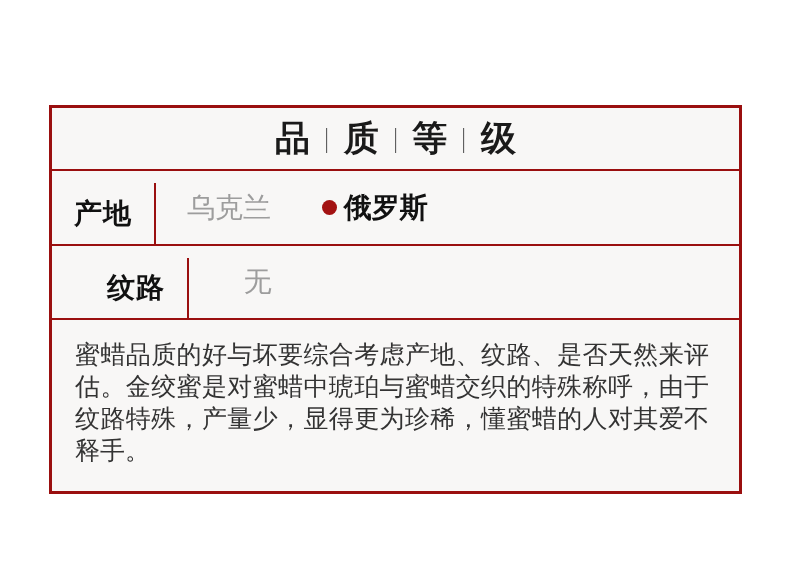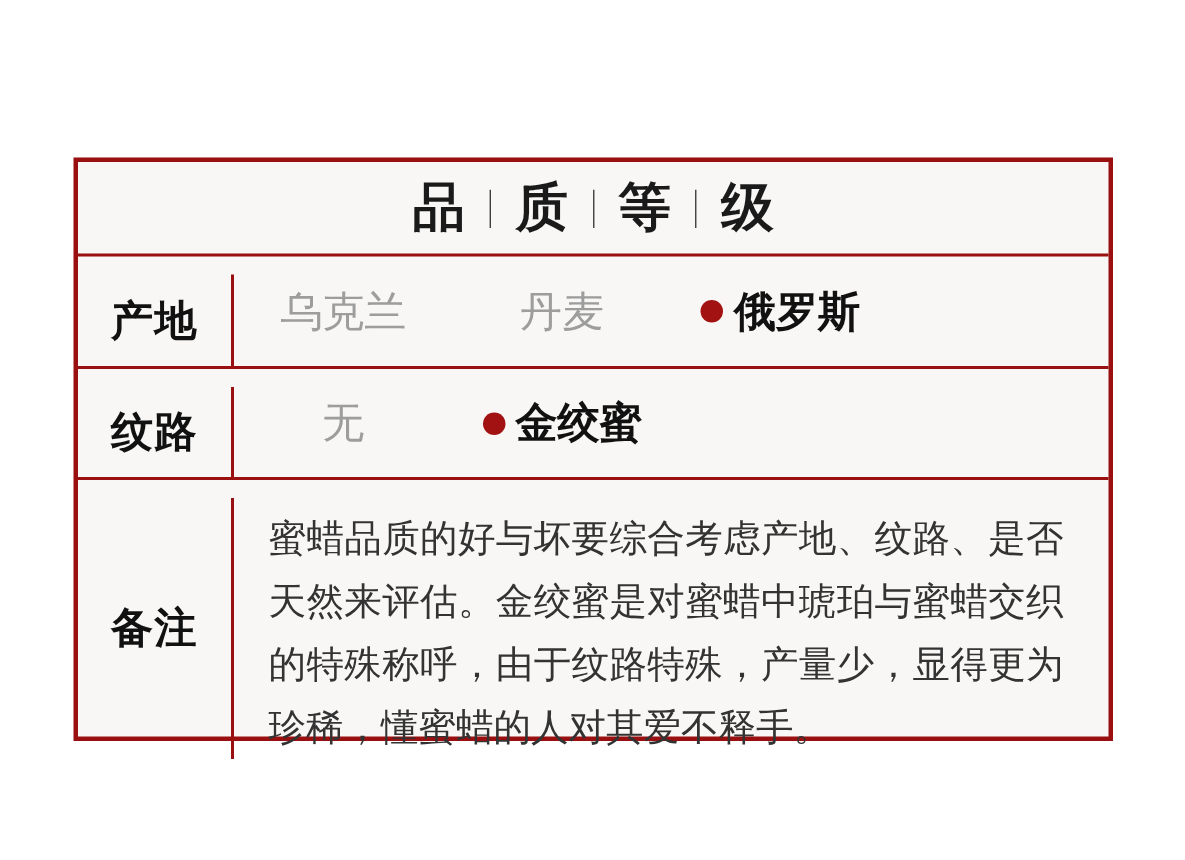--- a/index.html
+++ b/index.html
@@ -47,21 +47,21 @@
     transform: scaleX(0.6);
     position: relative;
     top: -1px;
   }
   
   .spec-row {
     display: flex;
     border-bottom: 2px solid var(--accent-red);
   }
   .spec-row.r1 { flex: 0 0 75px; }
-  .spec-row.r2 { flex: 0 0 74px; }
+  .spec-row.r2 { flex: 0 0 74px; padding-left: 33px; }
   .row-label {
     flex: 0 0 104px;
     border-right: 2px solid var(--accent-red);
     display: flex;
     align-items: center;
     justify-content: center;
     font-size: 28px;
     font-weight: 700;
     color: var(--strong-text);
     letter-spacing: 1px;
@@ -95,21 +95,21 @@
   }
   
   .note-row {
     flex: 1;
     display: flex;
   }
   .note-text {
     flex: 1;
     padding: 18px 30px 0 23px;
     font-size: 25px;
-    line-height: 42px;
+    line-height: 32px;
     color: var(--note-text);
     text-align: justify;
   }
 </style>
 </head>
 <body>
 
 <div class="board">
 
   <div class="title-row">
@@ -121,41 +121,33 @@
     <span class="title-sep">|</span>
     <span>级</span>
   </div>
 
   <div class="spec-row r1">
     <div class="row-label">产地</div>
     <div class="row-options">
       <div class="option">
         <span>乌克兰</span>
       </div>
-      <div class="option">
-        <span>丹麦</span>
-      </div>
       <div class="option selected">
         <span class="dot-icon"></span>
         <span>俄罗斯</span>
       </div>
     </div>
   </div>
 
   <div class="spec-row r2">
     <div class="row-label">纹路</div>
     <div class="row-options">
       <div class="option">
         <span>无</span>
       </div>
-      <div class="option selected">
-        <span class="dot-icon"></span>
-        <span>金绞蜜</span>
-      </div>
     </div>
   </div>
 
   <div class="note-row">
-    <div class="row-label">备注</div>
     <div class="note-text">蜜蜡品质的好与坏要综合考虑产地、纹路、是否天然来评估。金绞蜜是对蜜蜡中琥珀与蜜蜡交织的特殊称呼，由于纹路特殊，产量少，显得更为珍稀，懂蜜蜡的人对其爱不释手。</div>
   </div>
 
 </div>
 
 </body></html>

